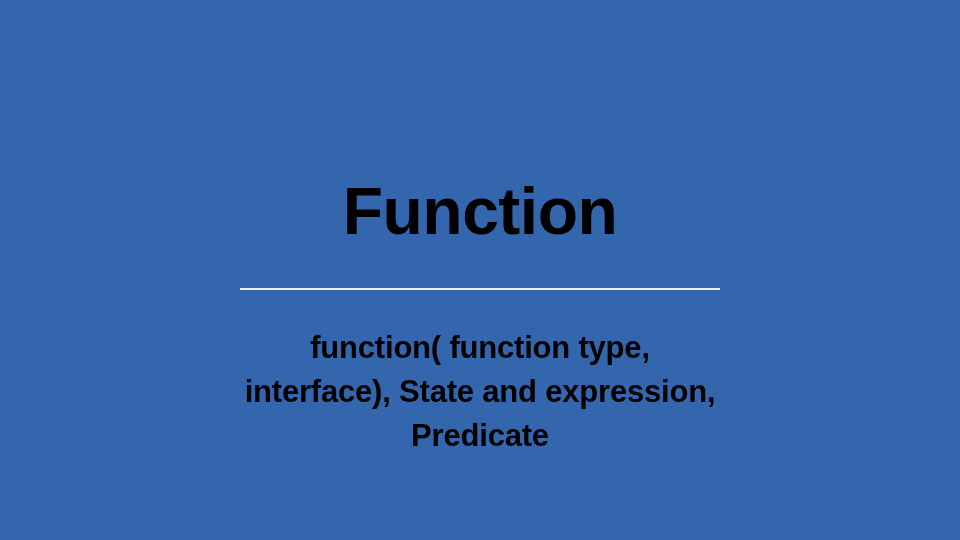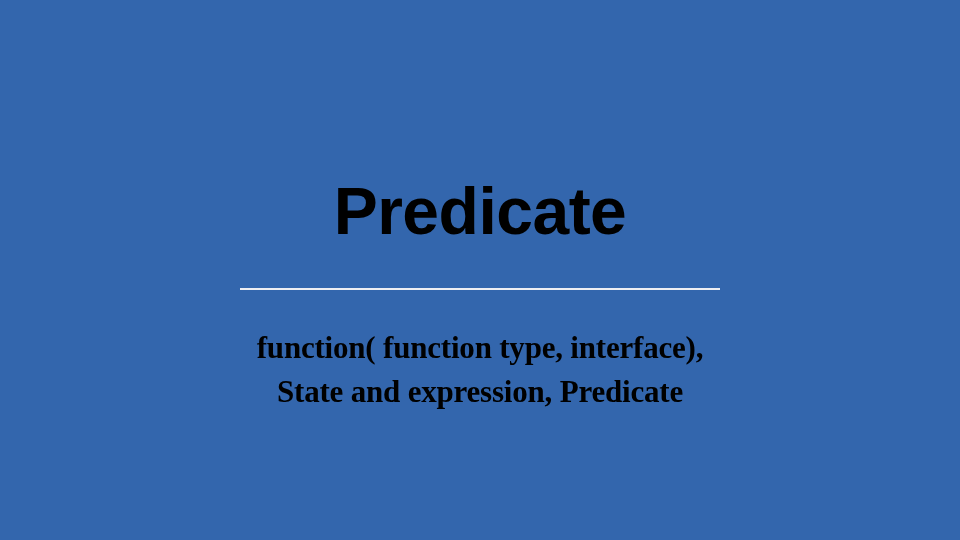--- a/index.html
+++ b/index.html
@@ -62,37 +62,37 @@
   #subtitle-block {
     position: absolute;
     left: 240px;
     top: 326px;
     width: 480px;
     text-align: center;
   }
   #slide-subtitle {
     margin: 0;
     padding: 0;
-    font-family: Liberation Serif, serif;
+    font-family: Liberation Sans, sans-serif;
     font-size: 31px;
     font-weight: bold;
     line-height: 44px;
     letter-spacing: -0.2px;
     color: #000000;
   }
 </style>
 </head>
 <body>
 
 <div id="slide">
 
   <div id="slide-content">
 
     <div id="title-block">
-      <h1 id="slide-title">Predicate</h1>
+      <h1 id="slide-title">Function</h1>
     </div>
 
     <hr id="title-divider">
 
     <div id="subtitle-block">
       <p id="slide-subtitle">function( function type, interface), State and expression, Predicate</p>
     </div>
 
   </div>
 

